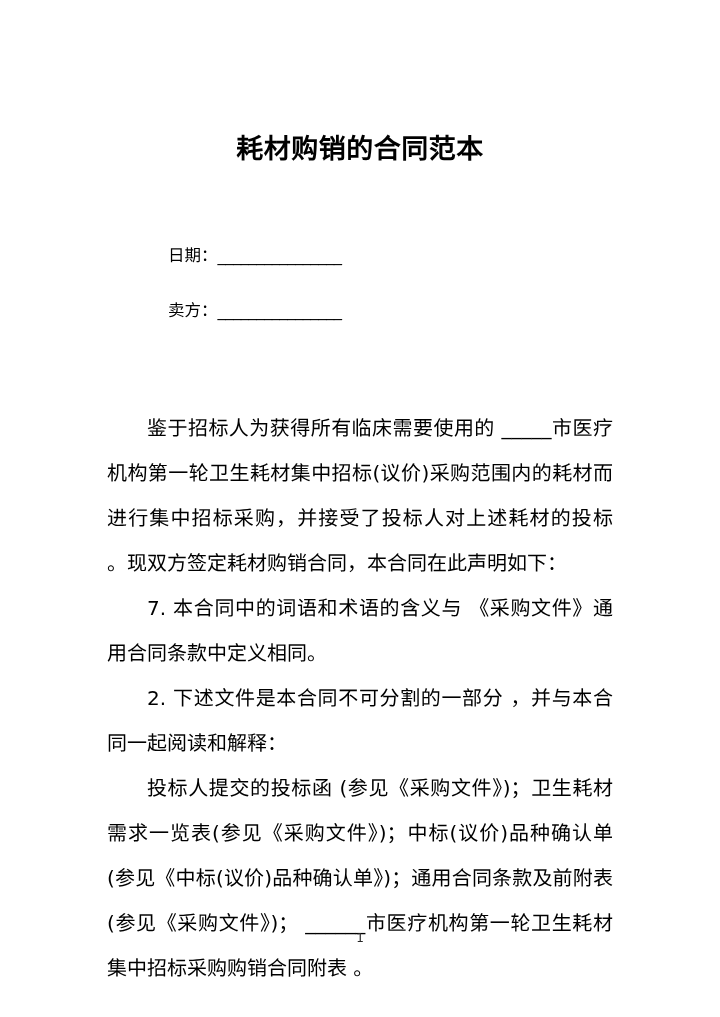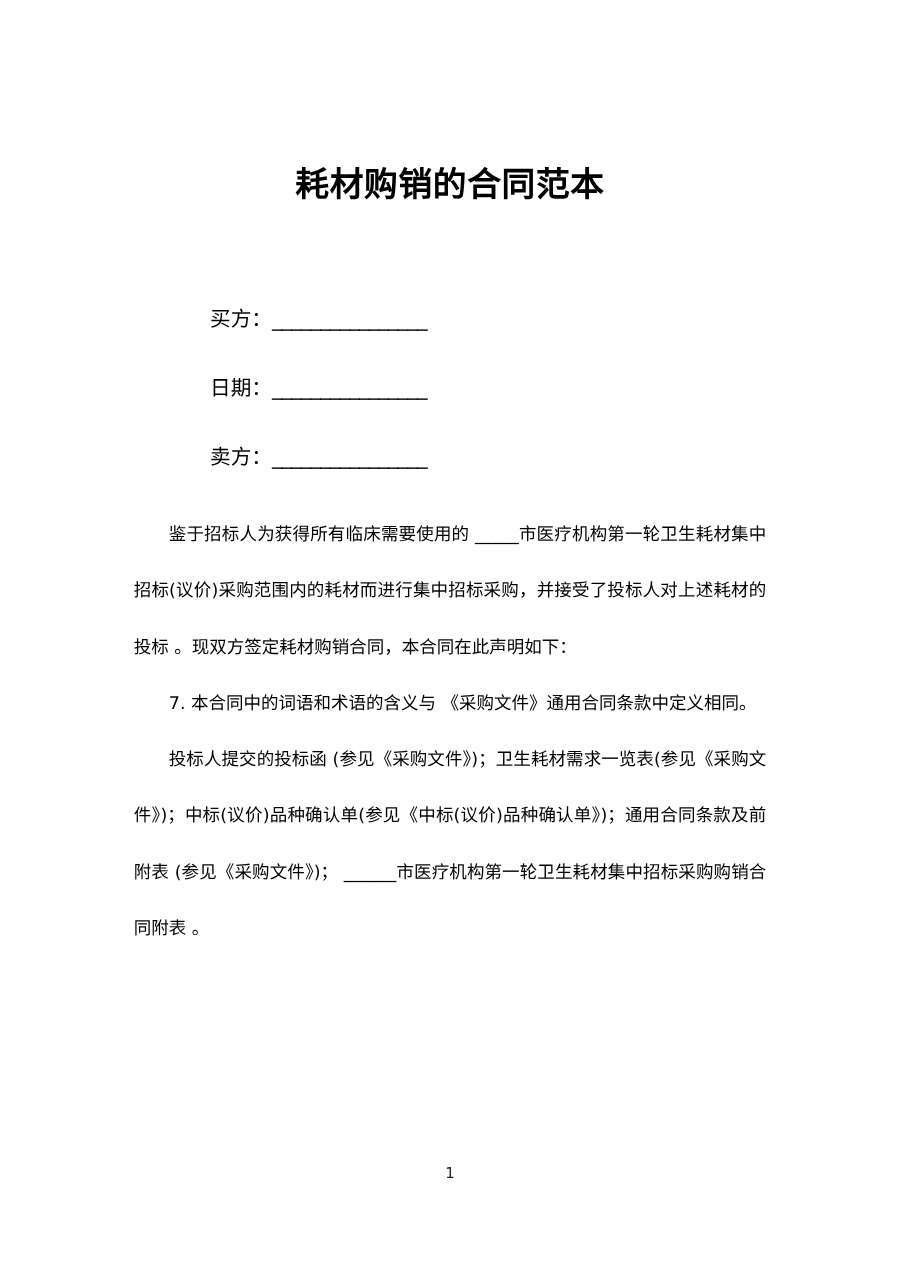--- a/index.html
+++ b/index.html
@@ -71,21 +71,21 @@
 
   
   .body-block {
     position: absolute;
     left: 107px;
     width: 506px;
     top: 406px;
   }
 
   .para {
-    font-size: 14px;
+    font-size: 20px;
     line-height: 45px;
     color: #000000;
     text-align: justify;
     text-justify: inter-ideograph;
     text-indent: 2em;
     margin: 0 0 0 0;
     word-break: break-all;
   }
 
   .para + .para {
@@ -106,40 +106,38 @@
 </style>
 </head>
 <body>
 
 <div class="page">
 
   <h1 class="doc-title">耗材购销的合同范本</h1>
 
   <div class="form-block">
 
-    <div class="form-row">
-      <span class="form-label">买方：</span><span class="form-blank">________________</span>
-    </div>
 
     <div class="form-row">
       <span class="form-label">日期：</span><span class="form-blank">________________</span>
     </div>
 
     <div class="form-row">
       <span class="form-label">卖方：</span><span class="form-blank">________________</span>
     </div>
 
   </div>
 
   <div class="body-block">
 
     <p class="para">鉴于招标人为获得所有临床需要使用的 _____市医疗机构第一轮卫生耗材集中招标(议价)采购范围内的耗材而进行集中招标采购，并接受了投标人对上述耗材的投标 。现双方签定耗材购销合同，本合同在此声明如下：</p>
 
     <p class="para">7. 本合同中的词语和术语的含义与 《采购文件》通用合同条款中定义相同。</p>
 
+    <p class="para">2. 下述文件是本合同不可分割的一部分 ，并与本合同一起阅读和解释：</p>
 
     <p class="para">投标人提交的投标函 (参见《采购文件》)；卫生耗材需求一览表(参见《采购文件》)；中标(议价)品种确认单(参见《中标(议价)品种确认单》)；通用合同条款及前附表 (参见《采购文件》)； ______市医疗机构第一轮卫生耗材集中招标采购购销合同附表 。</p>
 
   </div>
 
   <div class="page-number">1</div>
 
 </div>
 
 </body></html>

